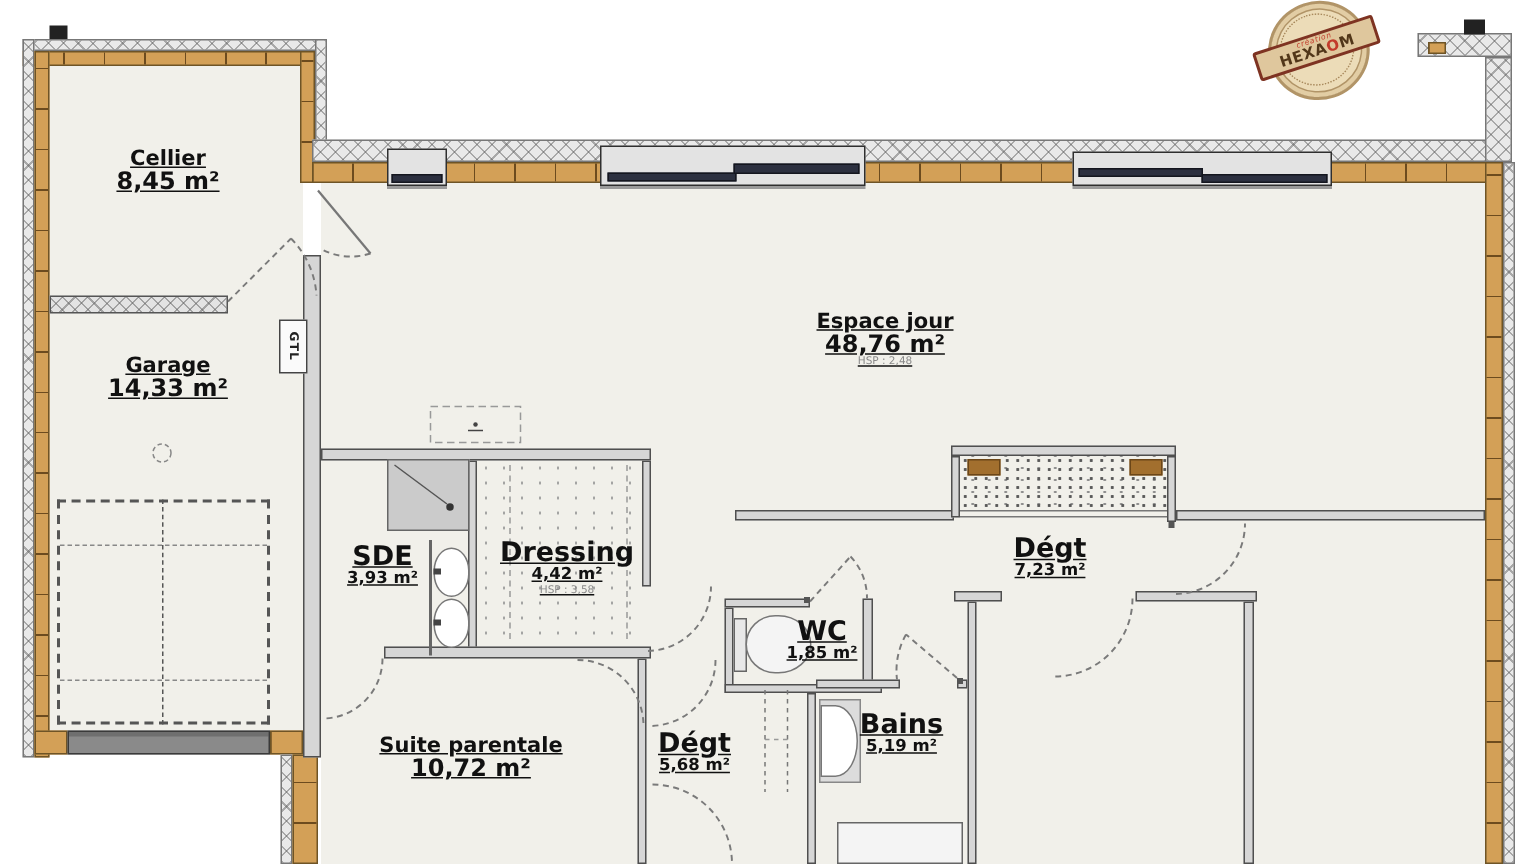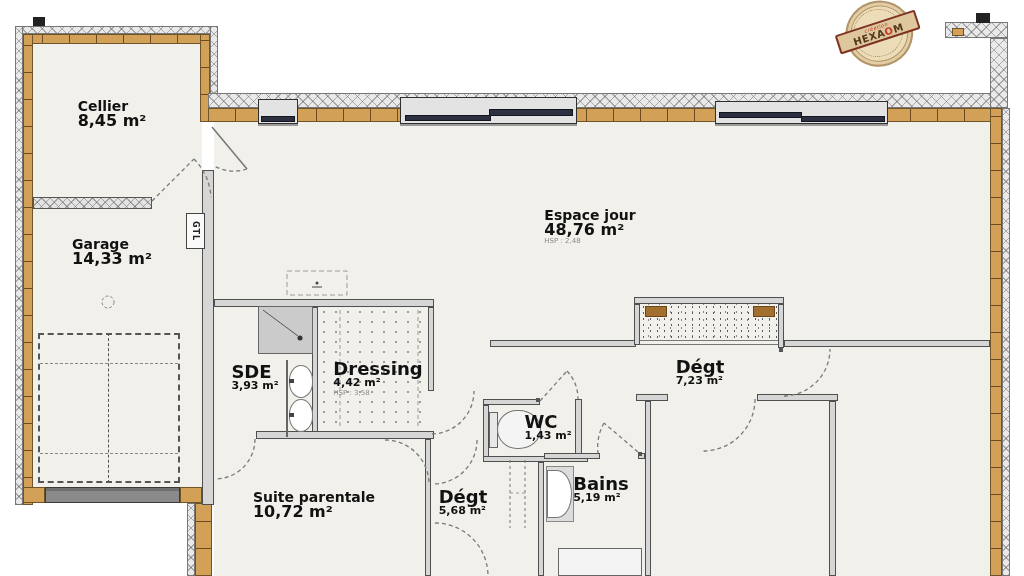--- a/index.html
+++ b/index.html
@@ -24,22 +24,22 @@
   .speckle{background-image:radial-gradient(circle,#5a5a5a .9px,transparent 1.1px),
                             radial-gradient(circle,#8a8a8a .7px,transparent .9px);
            background-size:7px 6px,11px 8px;background-position:0 0,3px 4px;}
   .speckle-light{background-image:radial-gradient(circle,#9a9a9a .7px,transparent .9px);
            background-size:12px 10px;}
   .winframe{background:#e3e3e3;border:1px solid #2f2f2f;}
   .winpanel{background:#2c3040;border:1px solid #14161f;}
   .sill{background:#9a9a9a;}
   .gdoor{background:#8a8a8a;border:1px solid #3a3a3a;box-shadow:inset 0 3px 0 #6f6f6f;}
   .marker{background:#222;}
-  .room-label{position:absolute;transform:translate(-50%,-50%);text-align:left;color:#111;
-              font-weight:bold;white-space:nowrap;z-index:30;}
+  .room-label{position:absolute;transform:translate(-50%,-50%);text-align:center;color:#111;
+              font-weight:bold;white-space:nowrap;z-index:30;text-decoration:underline;}
   .rname{font-size:14px;line-height:16px;}
   .rarea{font-size:16px;line-height:14px;}
   .rhsp{font-size:7px;line-height:9px;color:#8a8a8a;font-weight:normal;}
   .sm .rname{font-size:18px;line-height:14px;}
   .sm .rarea{font-size:11px;line-height:13px;}
   .fix{background:#fff;border:1.2px solid #777;}
   .gtl{position:absolute;left:186px;top:213px;width:17px;height:34px;background:#fafafa;
        border:1px solid #444;z-index:25;display:flex;align-items:center;justify-content:center;}
   .gtl span{writing-mode:vertical-rl;font-size:8px;font-weight:bold;color:#222;letter-spacing:1px;}
   
@@ -208,21 +208,21 @@
     <div class="rname">SDE</div>
     <div class="rarea">3,93 m²</div>
   </div>
   <div class="room-label sm" style="left:378px;top:380px">
     <div class="rname">Dressing</div>
     <div class="rarea">4,42 m²</div>
     <div class="rhsp">HSP : 3,58</div>
   </div>
   <div class="room-label sm" style="left:548px;top:428px">
     <div class="rname">WC</div>
-    <div class="rarea">1,43 m²</div>
+    <div class="rarea">1,85 m²</div>
   </div>
   <div class="room-label sm" style="left:700px;top:373px">
     <div class="rname">Dégt</div>
     <div class="rarea">7,23 m²</div>
   </div>
   <div class="room-label sm" style="left:601px;top:490px">
     <div class="rname">Bains</div>
     <div class="rarea">5,19 m²</div>
   </div>
   <div class="room-label" style="left:314px;top:504px">

